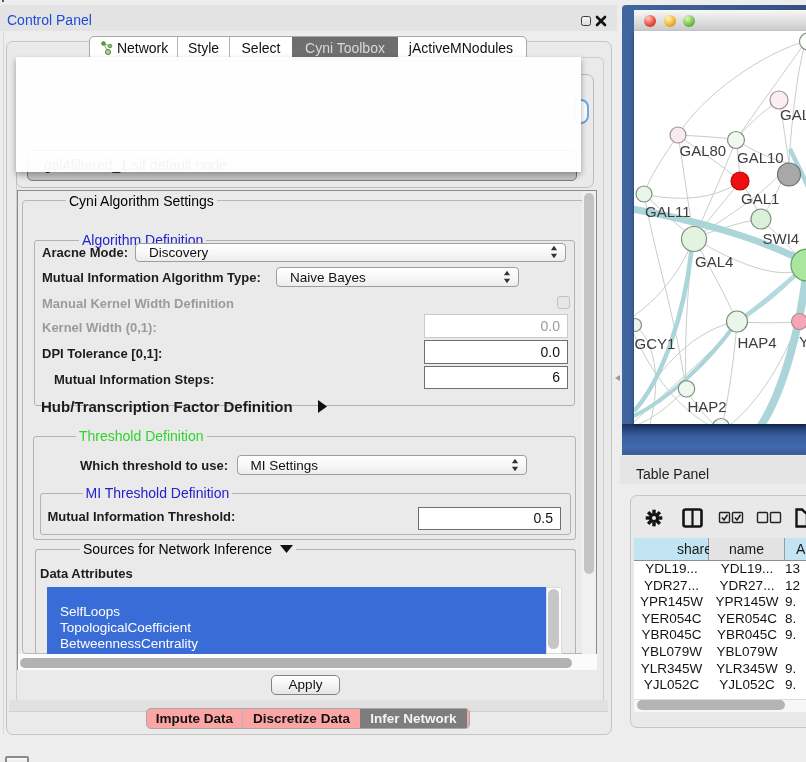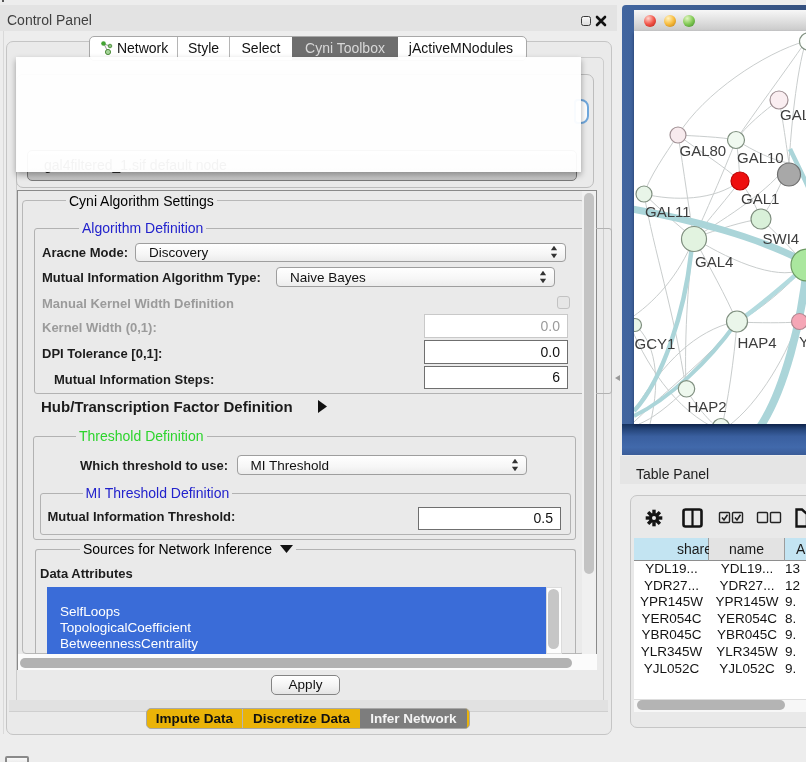--- a/index.html
+++ b/index.html
@@ -22,21 +22,21 @@
         font-size:13px;color:#111;text-align:center;vertical-align:top;}
 </style>
 </head>
 <body>
 
 <div class="abs" style="left:3px;top:31px;width:1px;height:703px;background:#d9d9d9;"></div>
 
 <div class="abs" style="left:2px;top:0;width:2px;height:2px;background:#555;"></div>
 
 <div class="abs" style="left:0;top:5px;width:617px;height:26px;background:#e3e3e3;">
-  <div class="abs" style="left:7px;top:7px;font-size:14px;color:#404040;">Control Panel</div>
+  <div class="abs" style="left:7px;top:7px;font-size:14px;color:#1d4ed8;">Control Panel</div>
 
   <div class="abs" style="left:580.5px;top:10.5px;width:8px;height:8px;border:1.5px solid #3a3a3a;border-radius:2.5px;background:linear-gradient(#f8f8f8,#ddd);"></div>
 
   <svg class="abs" style="left:594.5px;top:9.5px;" width="12" height="12" viewBox="0 0 12 12">
     <path d="M2 2 L10 10 M10 2 L2 10" stroke="#111" stroke-width="2.6" stroke-linecap="round"></path>
   </svg>
 </div>
 
 <div class="abs" style="left:6px;top:41px;width:604px;height:692px;background:#eaeaea;border:1px solid #c5c5c5;border-radius:7px;"></div>
 
@@ -61,35 +61,35 @@
     </svg>
     Network</div><div class="tseg" style="width:52px;border-right:1px solid #b5b5b5;font-size:14px;">Style</div><div class="tseg" style="width:62px;font-size:14px;text-align:center;">Select</div><div class="tseg" style="width:106px;background:#6e6e6e;color:#d8d8d8;font-size:14px;">Cyni Toolbox</div><div class="tseg" style="width:126px;font-size:14px;">jActiveMNodules</div>
 </div>
 
 <div class="abs" style="left:17px;top:190px;width:580px;height:480px;border:1px solid #8a8a8a;background:#eaeaea;box-sizing:border-box;"></div>
 
 <div class="frame" style="left:22px;top:200px;width:561px;height:452px;border-radius:4px;border-color:#b8b8b8;">
   <span class="ftitle" style="left:4px;top:-8px;background:#eaeaea;">Cyni Algorithm Settings</span>
 </div>
 
-<div class="frame" style="left:34px;top:228px;width:539px;height:164px;padding-left:37px;">
+<div class="frame" style="left:34px;top:240px;width:539px;height:164px;">
   <span class="ftitle" style="color:#2222cc;">Algorithm Definition</span>
 </div>
 
 <div class="lbl abs" style="left:42px;top:245px;">Aracne Mode:</div>
 <div class="combo" style="left:135px;top:242.5px;width:431px;height:19.5px;">
   <span class="ct">Discovery</span>
   <svg class="carr" viewBox="0 0 9 14">
       <path d="M4.5 0 L8 5 H1 Z" fill="#333"></path>
       <path d="M4.5 14 L8 9 H1 Z" fill="#333"></path>
     </svg>
 </div>
 
 <div class="lbl abs" style="left:42px;top:270px;">Mutual Information Algorithm Type:</div>
-<div class="combo" style="left:276px;top:267px;width:279px;height:19.5px;">
+<div class="combo" style="left:276px;top:267px;width:243px;height:19.5px;">
   <span class="ct">Naive Bayes</span>
   <svg class="carr" viewBox="0 0 9 14">
       <path d="M4.5 0 L8 5 H1 Z" fill="#333"></path>
       <path d="M4.5 14 L8 9 H1 Z" fill="#333"></path>
     </svg>
 </div>
 
 <div class="lbl dis abs" style="left:42px;top:296px;">Manual Kernel Width Definition</div>
 <div class="abs" style="left:557px;top:296px;width:13px;height:13px;background:#e6e6e6;border:1px solid #c2c2c2;border-radius:3px;box-sizing:border-box;"></div>
 
@@ -106,21 +106,21 @@
 <svg class="abs" style="left:317px;top:400px;" width="11" height="13" viewBox="0 0 11 13">
     <path d="M1 0 L10 6.5 L1 13 Z" fill="#111"></path>
   </svg>
 
 <div class="frame" style="left:33px;top:436px;width:541px;height:102px;">
   <span class="ftitle" style="color:#2dd42d;left:3px;">Threshold Definition</span>
 </div>
 
 <div class="lbl abs" style="left:80px;top:458px;">Which threshold to use:</div>
 <div class="combo" style="left:236.5px;top:455px;width:290px;height:19.5px;">
-  <span class="ct">MI Threshold</span>
+  <span class="ct">MI Settings</span>
   <svg class="carr" viewBox="0 0 9 14">
       <path d="M4.5 0 L8 5 H1 Z" fill="#333"></path>
       <path d="M4.5 14 L8 9 H1 Z" fill="#333"></path>
     </svg>
 </div>
 
 <div class="frame" style="left:39.5px;top:493px;width:529px;height:40px;">
   <span class="ftitle" style="color:#2222cc;left:3px;">MI Threshold Definition</span>
 </div>
 <div class="lbl abs" style="left:47.5px;top:509px;">Mutual Information Threshold:</div>
@@ -146,21 +146,21 @@
 <div class="abs" style="left:584px;top:193px;width:10px;height:381px;background:#c3c3c3;border-radius:5px;"></div>
 
 <div class="abs" style="left:17.5px;top:654px;width:579px;height:16px;background:#fbfbfb;"></div>
 <div class="abs" style="left:20px;top:658px;width:552px;height:10px;background:#b2b2b2;border-radius:5px;"></div>
 
 <div class="abs" style="left:9px;top:700px;width:599px;height:11px;background:#e1e1e1;border-bottom:1px solid #cfcfcf;"></div>
 
 <div class="abs" style="left:271px;top:675px;width:67px;height:18px;border:1px solid #848484;border-radius:5px;
      background:linear-gradient(#ffffff,#f3f3f3 55%,#e4e4e4);text-align:center;line-height:17px;font-size:13.5px;color:#111;">Apply</div>
 
-<div class="abs" style="left:146px;top:708px;width:322px;height:19px;background:#eab308;border:1px solid #a8a8a8;border-radius:5px;overflow:hidden;white-space:nowrap;text-decoration:underline;">
+<div class="abs" style="left:146px;top:708px;width:322px;height:19px;background:#fca5a5;border:1px solid #a8a8a8;border-radius:5px;overflow:hidden;white-space:nowrap;text-decoration:underline;">
   <div class="tseg" style="width:96px;line-height:19px;border-right:1px solid #b5b5b5;font-weight:bold;font-size:13.5px;">Impute Data</div><div class="tseg" style="width:117px;line-height:19px;font-weight:bold;font-size:13.5px;">Discretize Data</div><div class="tseg" style="width:107px;line-height:19px;background:#7d7d7d;color:#f4f4f4;font-weight:bold;font-size:13.5px;">Infer Network</div>
 </div>
 
 <div class="abs" style="left:5px;top:756px;width:20px;height:14px;border:2px solid #8a8a8a;background:linear-gradient(#fafafa,#ccc);border-radius:2px;"></div>
 
 <div class="abs" style="left:615px;top:367px;width:5px;height:6px;">
   <svg width="5" height="6" viewBox="0 0 5 6">
       <path d="M5 0 L5 6 L0 3 Z" fill="#999"></path>
     </svg>
 </div>
@@ -304,20 +304,21 @@
   <div class="abs" style="left:0;top:0;width:75px;height:23px;background:#c3e4f2;border-right:1px solid #9c9c9c;border-bottom:1px solid #8e8e8e;box-sizing:border-box;text-align:center;font-size:14px;line-height:22px;color:#1a1a1a;padding-left:43px;">shared...</div>
   <div class="abs" style="left:75px;top:0;width:76px;height:23px;background:#e3e3e3;border-right:1px solid #9c9c9c;border-bottom:1px solid #8e8e8e;box-sizing:border-box;text-align:center;font-size:14px;line-height:22px;color:#1a1a1a;">name</div>
   <div class="abs" style="left:151px;top:0;width:21px;height:23px;background:#c3e4f2;border-bottom:1px solid #8e8e8e;box-sizing:border-box;text-align:left;text-indent:11px;font-size:14px;line-height:22px;color:#1a1a1a;">A</div>
 
   <div class="abs" style="left:0;top:23px;width:172px;font-size:13.5px;color:#141414;">
     <div style="height:16.6px;line-height:16.6px;"><span style="display:inline-block;width:75px;text-align:center;">YDL19...</span><span style="display:inline-block;width:76px;text-align:center;">YDL19...</span><span>13</span></div>
     <div style="height:16.6px;line-height:16.6px;"><span style="display:inline-block;width:75px;text-align:center;">YDR27...</span><span style="display:inline-block;width:76px;text-align:center;">YDR27...</span><span>12</span></div>
     <div style="height:16.6px;line-height:16.6px;"><span style="display:inline-block;width:75px;text-align:center;">YPR145W</span><span style="display:inline-block;width:76px;text-align:center;">YPR145W</span><span>9.</span></div>
     <div style="height:16.6px;line-height:16.6px;"><span style="display:inline-block;width:75px;text-align:center;">YER054C</span><span style="display:inline-block;width:76px;text-align:center;">YER054C</span><span>8.</span></div>
     <div style="height:16.6px;line-height:16.6px;"><span style="display:inline-block;width:75px;text-align:center;">YBR045C</span><span style="display:inline-block;width:76px;text-align:center;">YBR045C</span><span>9.</span></div>
+    <div style="height:16.6px;line-height:16.6px;"><span style="display:inline-block;width:75px;text-align:center;">YBL079W</span><span style="display:inline-block;width:76px;text-align:center;">YBL079W</span><span></span></div>
     <div style="height:16.6px;line-height:16.6px;"><span style="display:inline-block;width:75px;text-align:center;">YLR345W</span><span style="display:inline-block;width:76px;text-align:center;">YLR345W</span><span>9.</span></div>
     <div style="height:16.6px;line-height:16.6px;"><span style="display:inline-block;width:75px;text-align:center;">YJL052C</span><span style="display:inline-block;width:76px;text-align:center;">YJL052C</span><span>9.</span></div>
   </div>
 </div>
 
 <div class="abs" style="left:634px;top:699px;width:172px;height:12px;background:#f7f7f7;border-top:1px solid #ddd;"></div>
 <div class="abs" style="left:637px;top:700px;width:148px;height:10px;background:#b4b4b4;border-radius:5px;"></div>
 
 <div class="abs" style="left:16px;top:57px;width:565px;height:115px;background:rgba(255,255,255,0.95);box-shadow:0 3px 6px rgba(0,0,0,0.35);
      font-size:14px;color:#111;">

